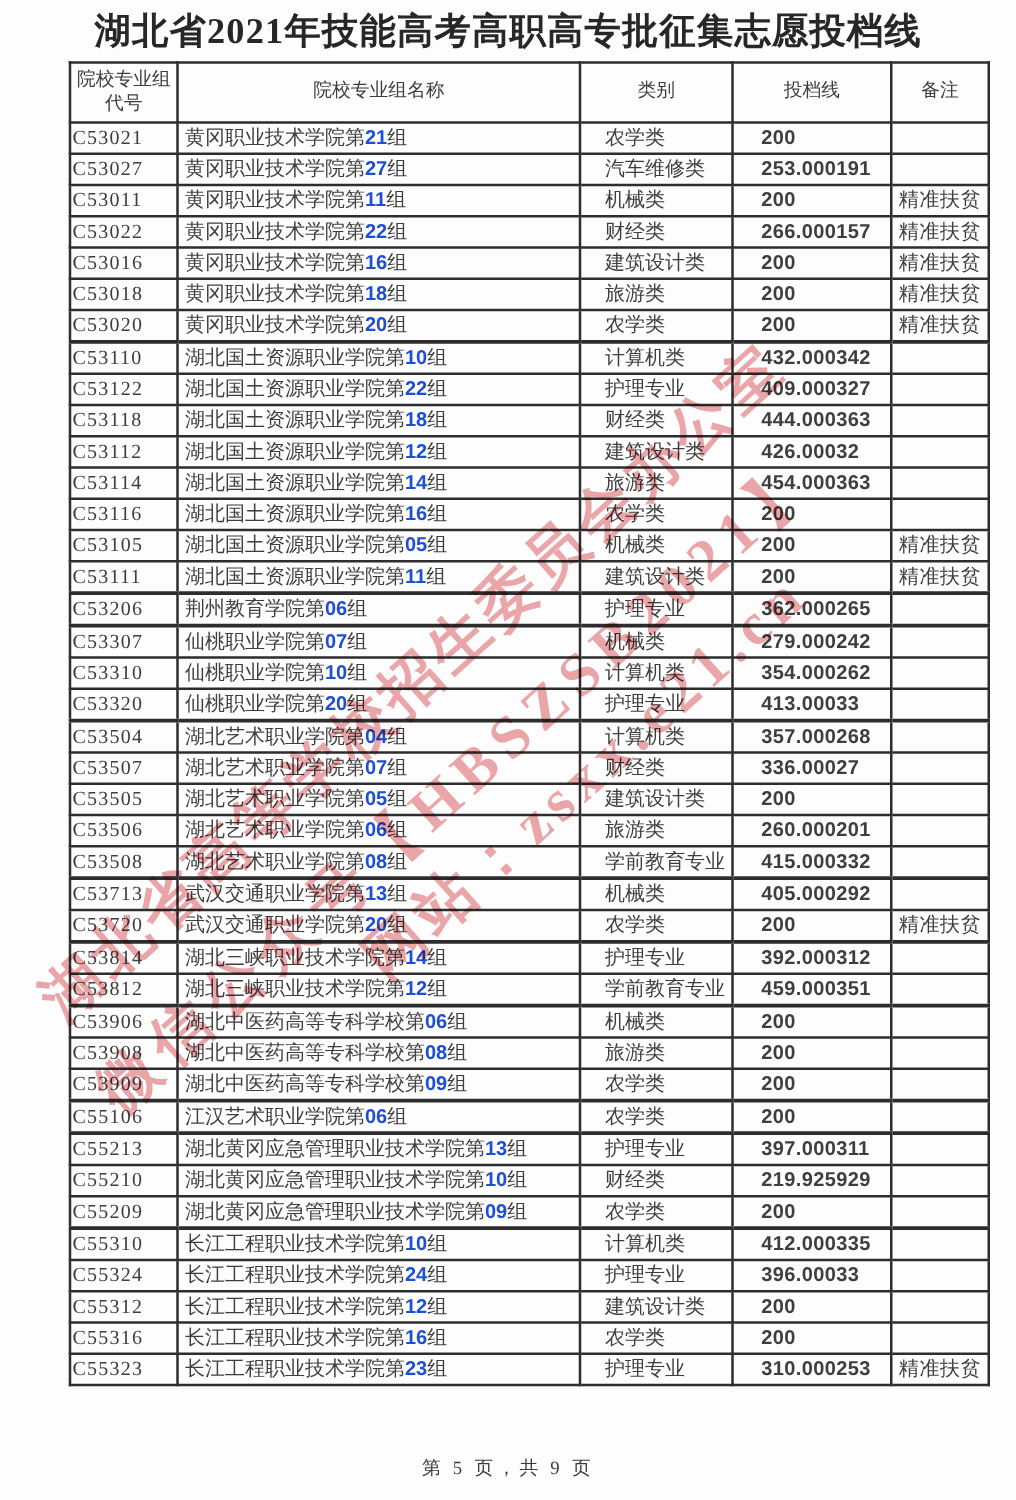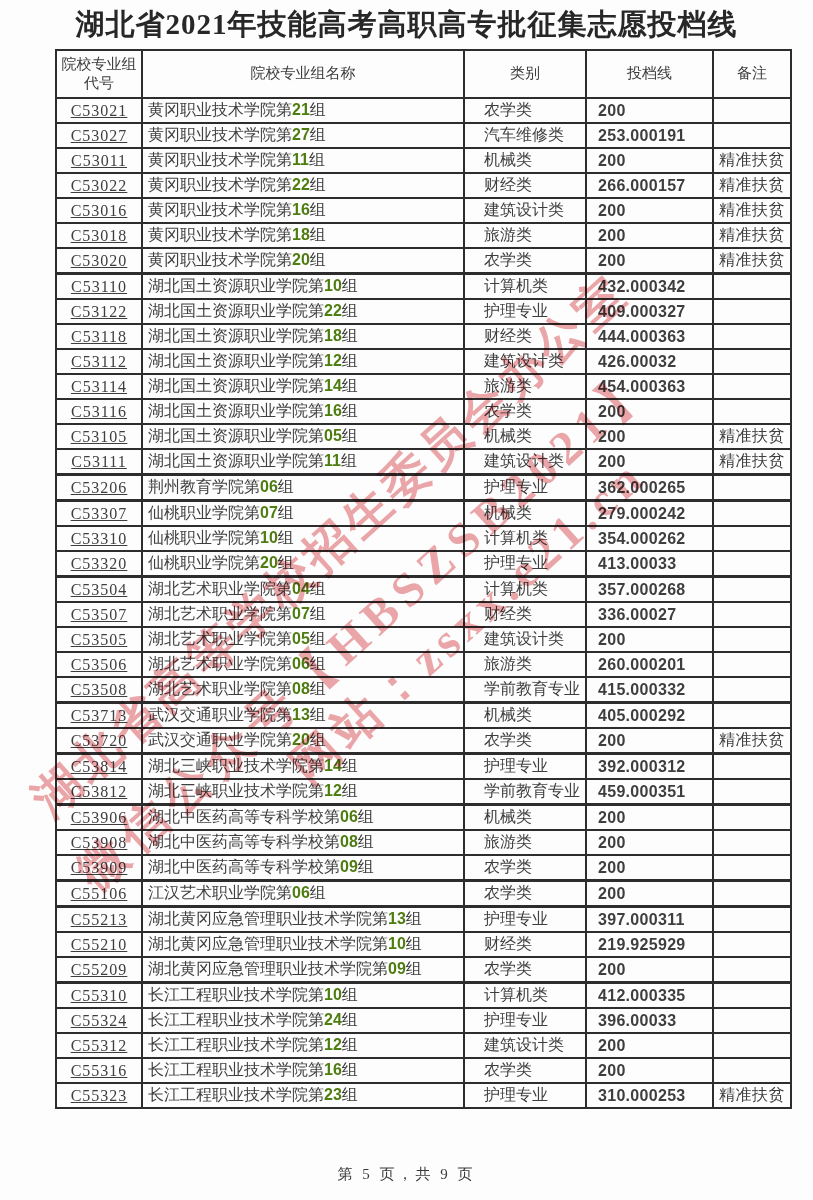--- a/index.html
+++ b/index.html
@@ -21,32 +21,32 @@
   .adm th,.adm td{
     border:2px solid #2d2d2d;
     overflow:hidden;white-space:nowrap;
   }
   .adm thead th{
     height:44px;font-weight:normal;font-size:15px;color:#3c3c3c;
     text-align:center;line-height:1.3;border-bottom-width:2px;
   }
   .adm tbody td{height:21px;font-size:16px;color:#3e3e3e;}
   .adm tbody tr.group-start td{border-top-width:3px;}
-  td.code{text-align:center;font-size:15px;color:#474747;letter-spacing:1px;text-decoration:underline;}
+  td.code{font-size:15px;color:#474747;letter-spacing:1px;}
   td.name{text-align:left;padding-left:5px;}
   td.cat{text-align:left;padding-left:19px;font-size:15px;}
   td.line{
-    text-align:left;padding-left:11px;
+    text-align:left;padding-left:22px;
     font-family:"Liberation Sans",sans-serif;font-weight:bold;
     font-size:16px;color:#343434;letter-spacing:0.3px;
   }
   td.remark{text-align:center;font-size:15px;letter-spacing:0.5px;border-radius:11px;}
   .dg{
     font-family:"Liberation Sans",sans-serif;font-weight:bold;
-    font-size:16px;color:#4d7c0f;
+    font-size:16px;color:#1d4ed8;
   }
   .page-footer{
     position:absolute;top:1154px;left:0;width:100%;
     text-align:center;font-size:15px;color:#3a3a3a;letter-spacing:3px;margin-top:11px;
   }
   .watermark{
     position:absolute;white-space:nowrap;pointer-events:none;
     transform-origin:0 50%;transform:rotate(-42deg);
     font-family:"Liberation Serif",serif;font-weight:bold;
     color:rgba(221,93,99,0.55);mix-blend-mode:multiply;z-index:5;

